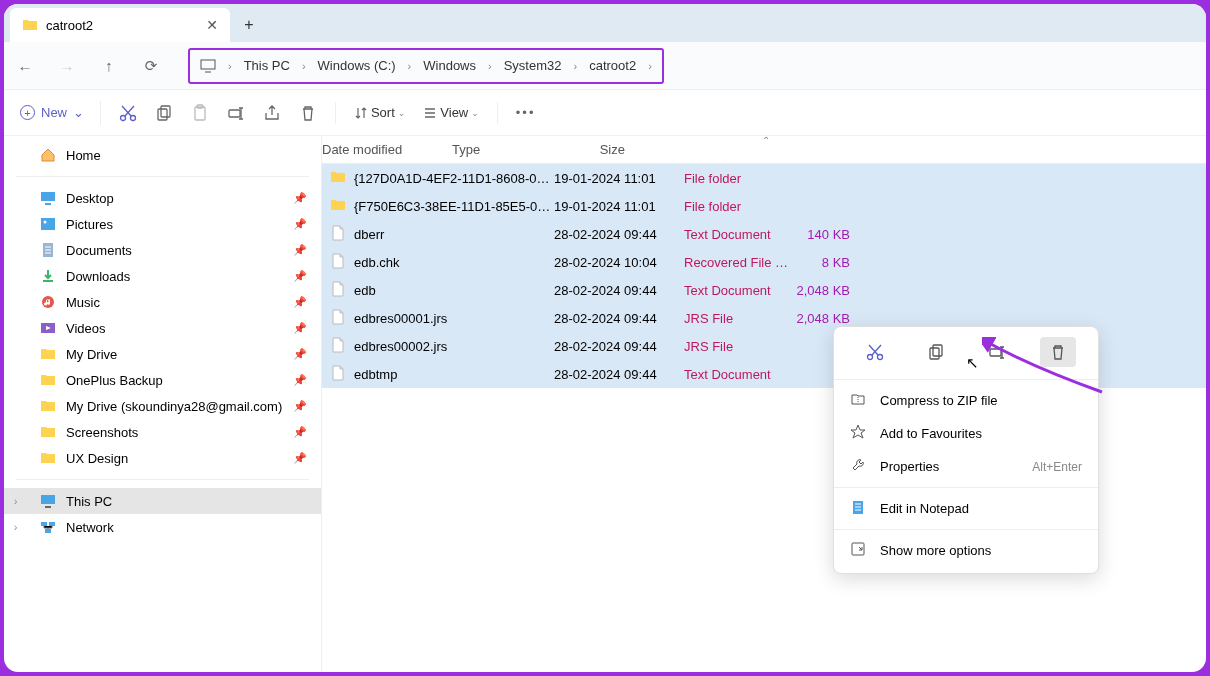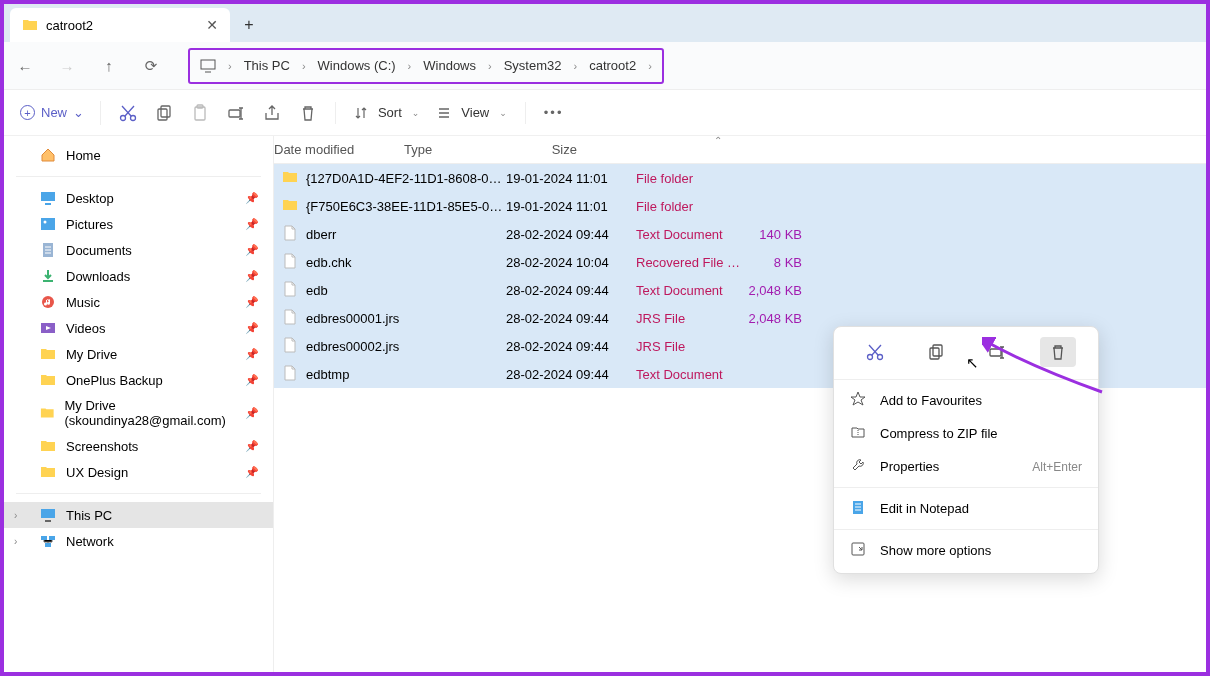--- a/index.html
+++ b/index.html
@@ -1,44 +1,44 @@
 <!DOCTYPE html>
 <html><head>
 <meta charset="utf-8">
 <style>
   * { box-sizing: border-box; margin: 0; padding: 0; font-family: "Segoe UI", sans-serif; }
   body { background: #9b2fe0; padding: 4px; width: 1210px; height: 676px; overflow: hidden; }
-  .window { background: #fff; width: 100%; height: 100%; border-radius: 0; overflow: hidden; display: flex; flex-direction: column; }
+  .window { background: #fff; width: 100%; height: 100%; border-radius: 14px; overflow: hidden; display: flex; flex-direction: column; }
 
   
   .tabbar { display: flex; align-items: center; background: #dfeaf3; height: 38px; padding: 4px 6px 0 6px; gap: 4px; }
   .tab { display: flex; align-items: center; background: #fff; border-radius: 6px 6px 0 0; padding: 0 12px; height: 34px; gap: 8px; min-width: 220px; font-size: 13px; }
   .tab .close { margin-left: auto; font-size: 14px; color: #555; }
   .newtab { width: 30px; height: 30px; display: flex; align-items: center; justify-content: center; font-size: 16px; color: #333; border-radius: 4px; }
 
   
   .addrbar { display: flex; align-items: center; background: #fafbfc; height: 48px; padding: 0 12px; gap: 8px; border-bottom: 1px solid #eee; }
   .navbtns { display: flex; gap: 24px; padding-right: 20px; }
   .navbtn { width: 18px; text-align: center; color: #666; font-size: 15px; }
   .breadcrumb { display: flex; align-items: center; border: 2px solid #9b2fe0; border-radius: 3px; height: 36px; padding: 0 10px; gap: 12px; font-size: 13px; color: #333; }
   .bc-sep { color: #888; font-size: 11px; }
 
   
   .toolbar { display: flex; align-items: center; height: 46px; padding: 0 16px; gap: 18px; border-bottom: 1px solid #f0f0f0; font-size: 13px; }
   .newbtn { display: flex; align-items: center; gap: 6px; color: #5b5fc7; border-right: 1px solid #eee; padding-right: 16px; height: 24px; }
   .newbtn .plus { border: 1px solid #5b5fc7; border-radius: 50%; width: 15px; height: 15px; display: inline-flex; align-items: center; justify-content: center; font-size: 11px; }
   .tbicon { width: 18px; height: 18px; color: #666; }
   .tbicon.disabled { color: #bbb; }
-  .tblabel { display: flex; align-items: center; gap: 10px; color: #333; justify-content: space-between; }
+  .tblabel { display: flex; align-items: center; gap: 3px; color: #333; justify-content: space-between; }
   .tblabel .caret { font-size: 9px; color: #888; }
   .tbsep { border-left: 1px solid #eee; height: 22px; }
 
   
   .content { display: flex; flex: 1; overflow: hidden; }
-  .sidebar { width: 270px; border-right: 1px solid #eee; padding: 6px 0; font-size: 13px; overflow-y: auto; }
+  .sidebar { width: 318px; border-right: 1px solid #eee; padding: 6px 0; font-size: 13px; overflow-y: auto; }
   .side-item { display: flex; align-items: center; padding: 5px 12px 5px 36px; gap: 10px; position: relative; }
   .side-item .pin { position: absolute; right: 14px; color: #999; font-size: 11px; }
   .side-item .caret { position: absolute; left: 10px; color: #888; font-size: 10px; }
   .side-item.selected { background: #e5e5e5; }
   .side-sep { border-top: 1px solid #eee; margin: 8px 12px; }
   .sicon { width: 16px; height: 16px; display: inline-block; }
 
   .filepane { flex: 1; display: flex; flex-direction: column; font-size: 13px; position: relative; }
   .colhead { display: flex; border-bottom: 1px solid #eee; height: 28px; align-items: center; color: #555; position: relative; }
   .colhead .hcaret { position: absolute; left: 440px; top: -1px; font-size: 10px; color: #888; }
@@ -387,30 +387,30 @@
     <div class="ctx-qbtn hover">
         <svg width="18" height="18" viewBox="0 0 18 18">
           <path d="M4 5h10M6 5V3h6v2M5 5l1 11h6l1-11" fill="none" stroke="#555" stroke-width="1.3"></path>
         </svg>
       </div>
   </div>
   <div class="ctx-sep"></div>
   <div id="ctx-main">
       <div class="ctx-item">
         <span class="cicon"><svg class="sicon" viewBox="0 0 16 16">
-            <path d="M8 1l2 5h5l-4 3 2 5-5-3-5 3 2-5-4-3h5z" fill="none" stroke="#555"></path>
-          </svg></span>
-        <span>Add to Favourites</span>
-      </div>
-      <div class="ctx-item">
-        <span class="cicon"><svg class="sicon" viewBox="0 0 16 16">
             <path d="M2 4h5l1 1h6v8H2z" fill="none" stroke="#555"></path>
             <path d="M8 6v6" stroke="#555" stroke-dasharray="1 1"></path>
           </svg></span>
         <span>Compress to ZIP file</span>
+      </div>
+      <div class="ctx-item">
+        <span class="cicon"><svg class="sicon" viewBox="0 0 16 16">
+            <path d="M8 1l2 5h5l-4 3 2 5-5-3-5 3 2-5-4-3h5z" fill="none" stroke="#555"></path>
+          </svg></span>
+        <span>Add to Favourites</span>
       </div>
       <div class="ctx-item">
         <span class="cicon"><svg class="sicon" viewBox="0 0 16 16">
             <path d="M11 3a3 3 0 00-4 4L3 11l2 2 4-4a3 3 0 004-4l-2 2-2-2z" fill="none" stroke="#555"></path>
           </svg></span>
         <span>Properties</span>
         <span class="shortcut">Alt+Enter</span>
       </div>
     </div>
   <div class="ctx-sep"></div>

